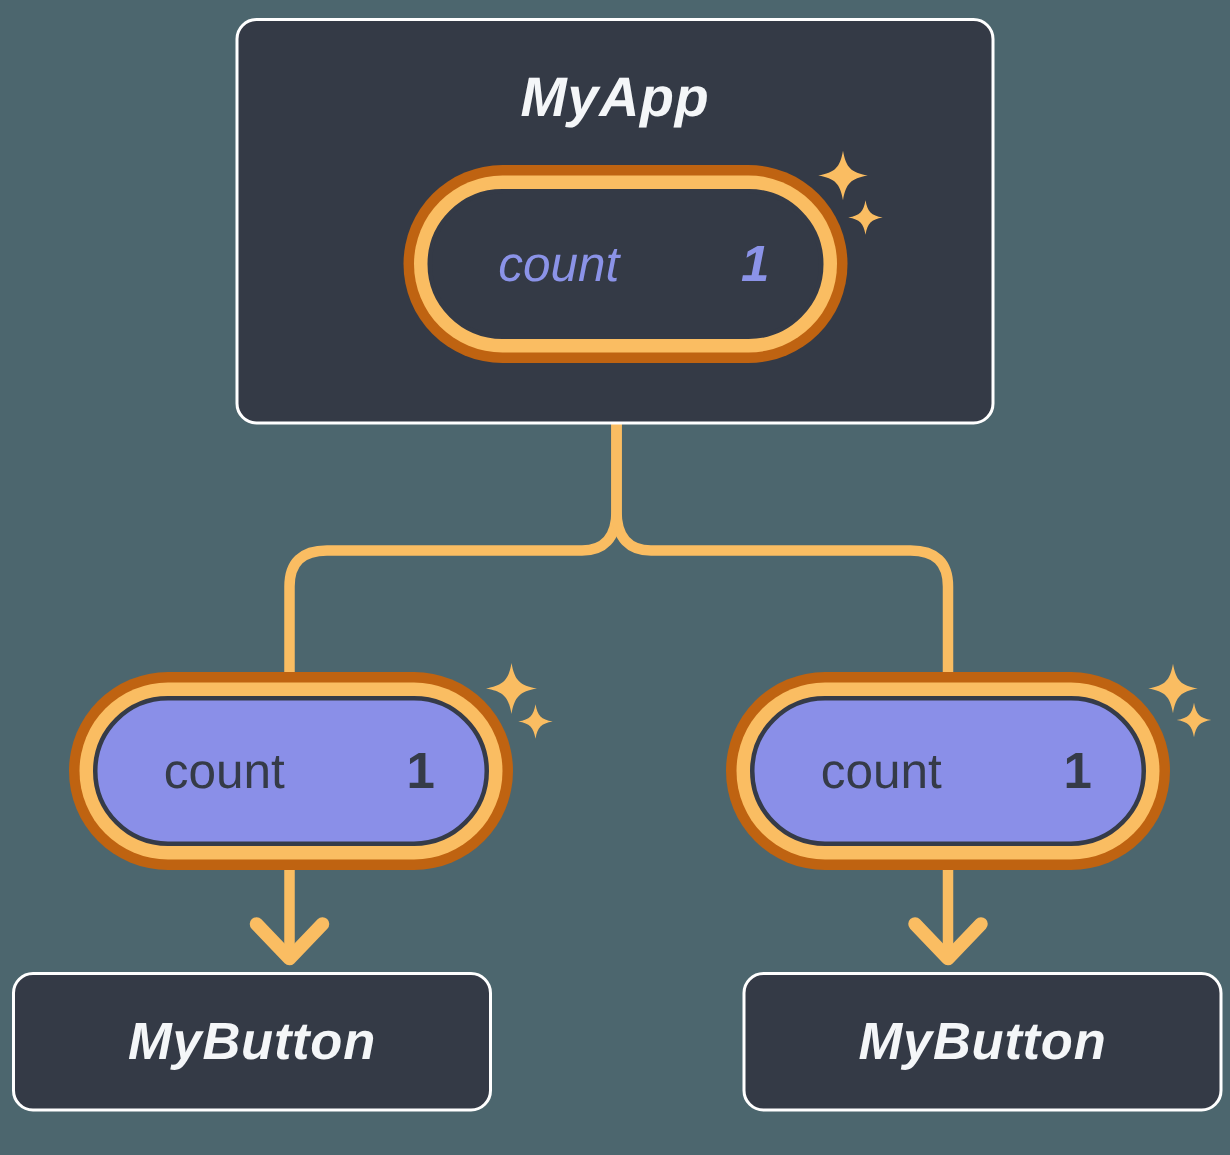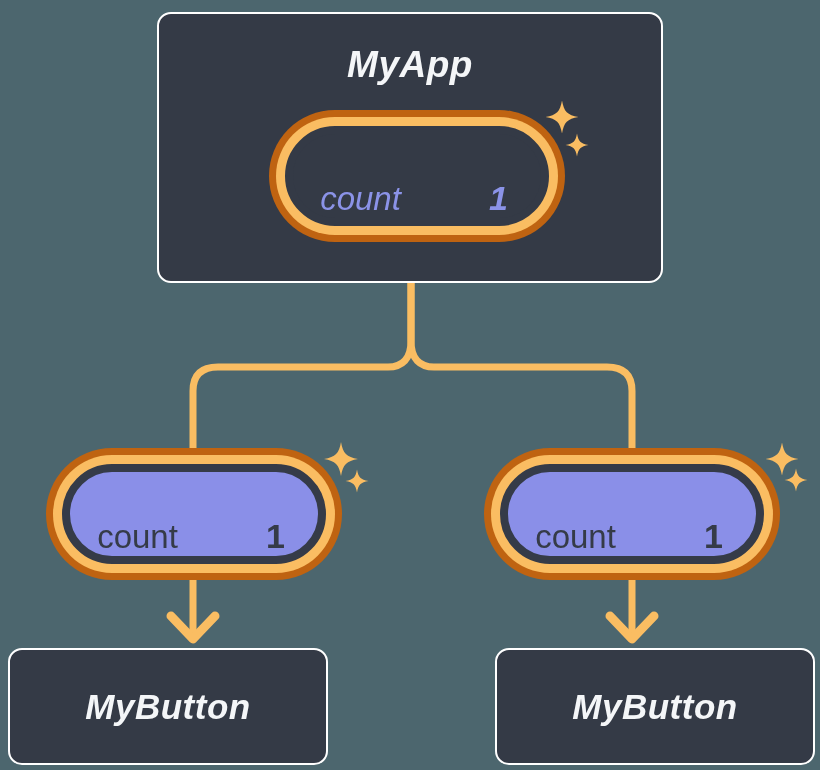--- a/index.html
+++ b/index.html
@@ -31,21 +31,21 @@
     width: 506px; height: 271px;
   }
   .node-title {
     text-align: center;
     margin-top: 30px;
     font-size: 37px;
     font-weight: 600;
     letter-spacing: 0.5px;
   }
   .node-leaf {
-    width: 320px; height: 117px;
+    width: 320px; height: 93px;
     display: flex;
     align-items: center;
     justify-content: center;
   }
   .node-leaf-left  { left: 8px;  top: 648px; }
   .node-leaf-right { left: 495px; top: 648px; }
   .leaf-title {
     font-size: 35px;
     font-weight: 600;
     letter-spacing: 0.5px;
@@ -64,25 +64,24 @@
     width: 100%; height: 100%;
     background: #FABD62;
     border-radius: 999px;
     padding: 9px;
     box-sizing: border-box;
   }
   .pill-inner {
     width: 100%; height: 100%;
     border-radius: 999px;
     box-sizing: border-box;
-    border: 8px solid #ef4444;
+    border: 3px solid #ef4444;
     display: flex;
-    align-items: flex-end;
+    align-items: center;
     overflow: hidden;
-    gap: 12px;
   }
   .pill-key {
     flex: 1;
     display: flex;
     align-items: center;
     justify-content: center;
     font-size: 33px;
     font-weight: 500;
   }
   .pill-divider { width: 4px; }

